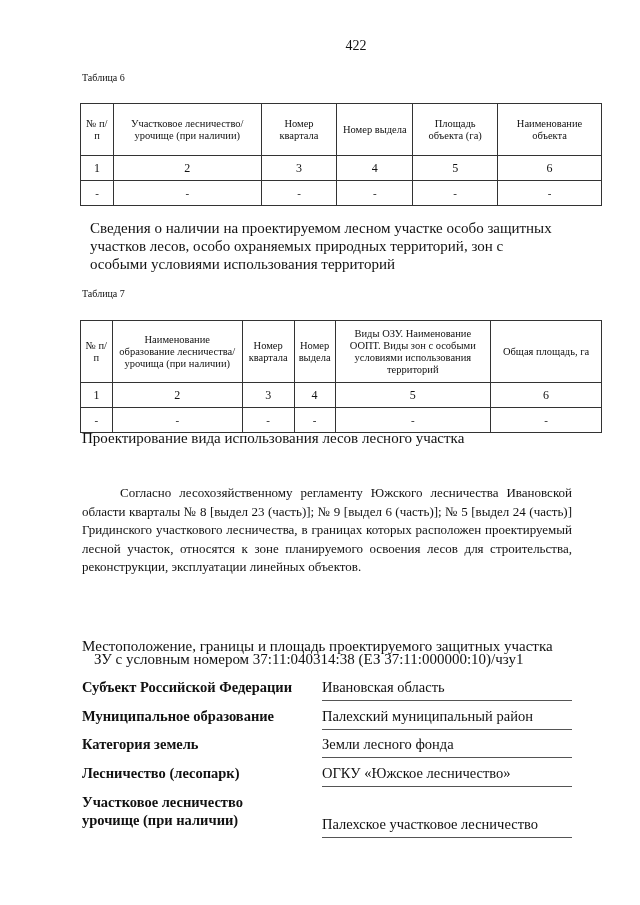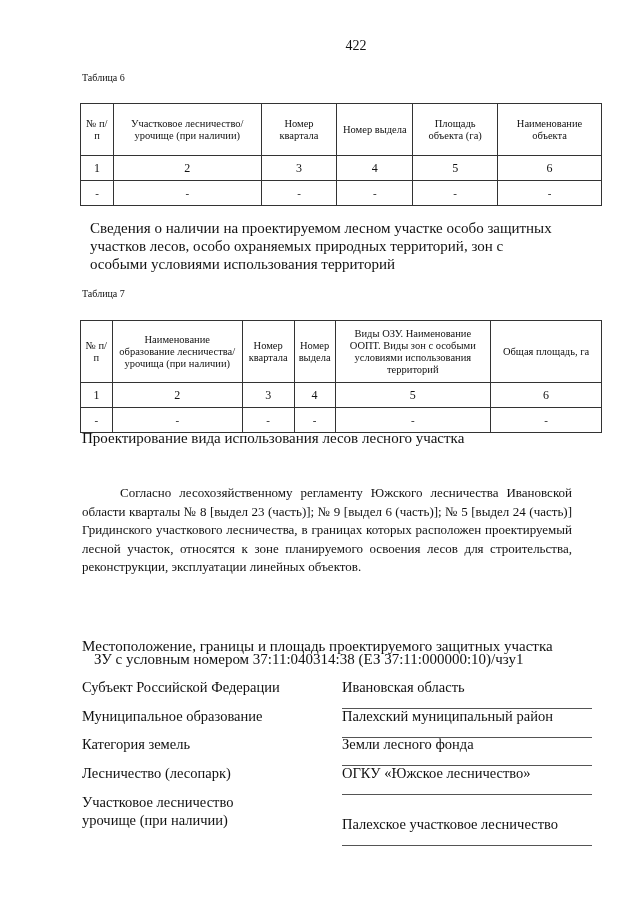--- a/index.html
+++ b/index.html
@@ -10,23 +10,23 @@
   .caption { font-size: 10px; }
   .heading { font-size: 15px; text-align: left; line-height: 18px; }
   table.doc { position: absolute; border-collapse: collapse; font-size: 10.5px; }
   table.doc td { border: 1.5px solid #333; text-align: center; vertical-align: middle;
                  padding: 2px 4px; line-height: 12px; }
   table.doc tr.num td { height: 20px; font-size: 12px; }
   table.doc tr.dash td { height: 20px; font-size: 11px; }
   .para { top: 484px; left: 82px; width: 490px; font-size: 13px; line-height: 18.6px;
           text-align: justify; text-indent: 38px; }
   .info-row { position: absolute; left: 82px; width: 490px; font-size: 14.5px; }
-  .info-label { position: absolute; left: 0; width: 240px; line-height: 18px; }
-  .info-value { position: absolute; left: 260px; width: 250px; border-bottom: 1.5px solid #555;
-                padding-bottom: 12px; line-height: 18px; }
+  .info-label { position: absolute; left: 0; width: 240px; line-height: 18px; font-weight: bold; }
+  .info-value { position: absolute; left: 240px; width: 250px; border-bottom: 1.5px solid #555;
+                padding-bottom: 4px; line-height: 18px; }
 </style>
 </head>
 <body>
 
 <div class="abs page-num">422</div>
 
 <div class="abs caption" style="top:72px; left:82px;">Таблица 6</div>
 
 <table class="doc" style="top:103px; left:80px; width:522px;">
   <colgroup>

